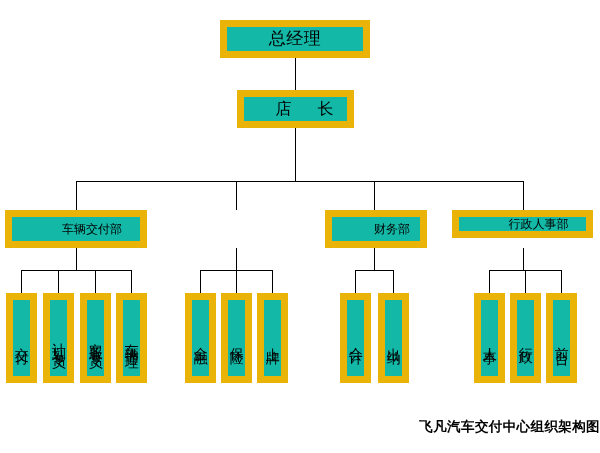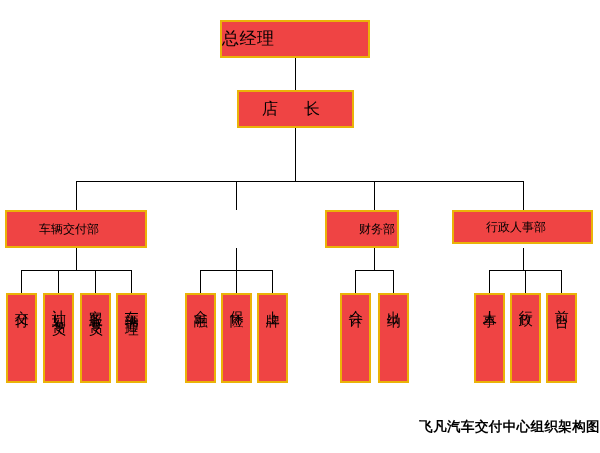--- a/index.html
+++ b/index.html
@@ -14,24 +14,25 @@
   #chart-canvas {
     position: relative;
     width: 600px;
     height: 453px;
     background: #ffffff;
     overflow: hidden;
   }
   .node {
     position: absolute;
     box-sizing: border-box;
-    border: 2px solid #eab308;
-    background: #ef4444;
+    border: 7px solid #eab308;
+    background: #14b8a6;
     display: flex;
     align-items: center;
+    justify-content: center;
     text-align: center;
     line-height: 1.25;
     z-index: 2;
   }
   .node-top {
     font-size: 17px;
     letter-spacing: 0.5px;
   }
   .node-manager {
     font-size: 16px;
@@ -90,24 +91,24 @@
   <div class="line hline" style="left:76px; top:181px; width:447px;"></div>
 
   <div class="line vline" style="left:76px; top:181px; height:29px;"></div>
   <div class="line vline" style="left:236px; top:181px; height:29px;"></div>
   <div class="line vline" style="left:374px; top:181px; height:29px;"></div>
   <div class="line vline" style="left:523px; top:181px; height:29px;"></div>
 
   <div class="node node-dept" style="left:5px; top:210px; width:142px; height:38px;">
     <span>车辆交付部</span>
   </div>
-  <div class="node node-dept" style="left:325px; top:210px; width:74px; height:38px;">
+  <div class="node node-dept" style="left:325px; top:210px; width:102px; height:38px;">
     <span>财务部</span>
   </div>
-  <div class="node node-dept" style="left:452px; top:210px; width:141px; height:34px;">
+  <div class="node node-dept" style="left:452px; top:210px; width:141px; height:28px;">
     <span>行政人事部</span>
   </div>
 
   <div class="line vline" style="left:76px; top:248px; height:22px;"></div>
   <div class="line hline" style="left:21px; top:270px; width:111px;"></div>
   <div class="line vline" style="left:21px; top:270px; height:23px;"></div>
   <div class="line vline" style="left:58px; top:270px; height:23px;"></div>
   <div class="line vline" style="left:95px; top:270px; height:23px;"></div>
   <div class="line vline" style="left:131px; top:270px; height:23px;"></div>
 

